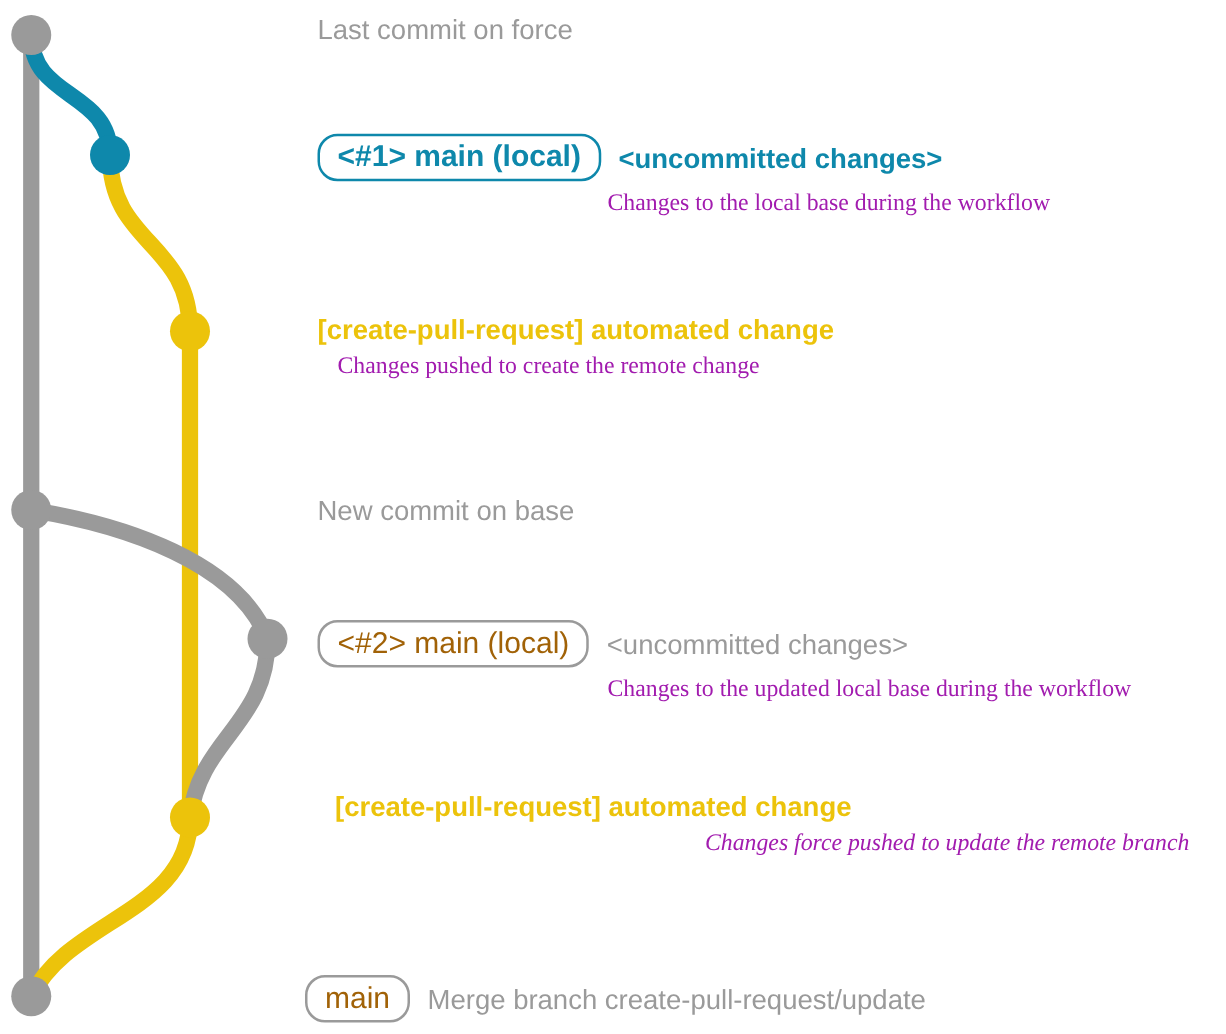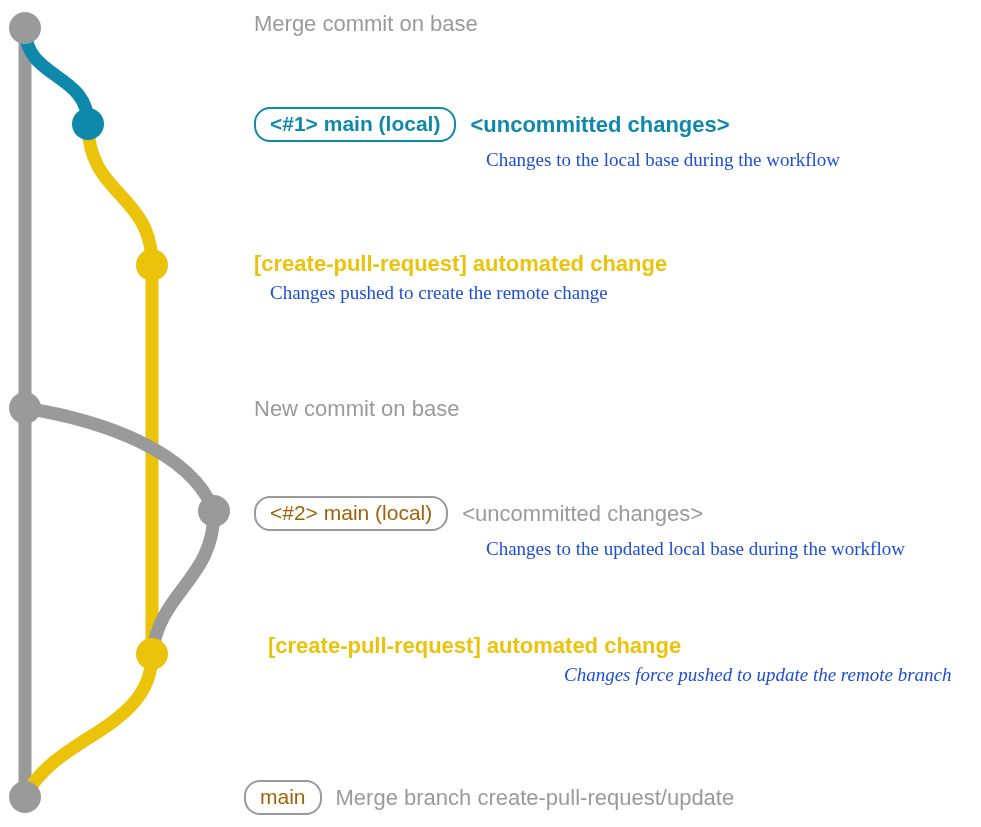--- a/index.html
+++ b/index.html
@@ -35,21 +35,21 @@
   .row-line {
     display: flex;
     align-items: center;
     white-space: nowrap;
   }
   .pill {
     display: inline-block;
     border: 2px solid #9a9a9a;
     border-radius: 16px;
     padding: 4px 14px 5px 14px;
-    font-size: 21px;
+    font-size: 24px;
     line-height: 1.05;
     color: #9a9a9a;
     background: transparent;
     white-space: nowrap;
   }
   .pill.blue   { border-color: #0e88ab; color: #0e88ab; font-weight: bold; }
   .pill.yellow { border-color: #ecc30b; color: #ecc30b; font-weight: bold; }
   .pill.gray   { border-color: #9a9a9a; color: #a16207; }
 
   .subject {
@@ -57,21 +57,21 @@
     line-height: 1.05;
     white-space: nowrap;
   }
   .subject.gray   { color: #9a9a9a; }
   .subject.blue   { color: #0e88ab; font-weight: bold; }
   .subject.yellow { color: #ecc30b; font-weight: bold; }
 
   .detail {
     font-family: "Liberation Serif", serif;
     font-size: 19px;
-    color: #1d4ed8;
+    color: #a21caf;
     white-space: nowrap;
     margin-top: 7px;
   }
   .gap { display: inline-block; width: 14px; }
   .stack { display: flex; flex-direction: column; }
 </style>
 </head>
 <body>
 
 <div id="stage">
@@ -94,21 +94,21 @@
         <circle cx="214" cy="511" r="16" fill="#9a9a9a"></circle>
         <circle cx="152" cy="654" r="16" fill="#ecc30b"></circle>
         <circle cx="25" cy="797" r="16" fill="#9a9a9a"></circle>
       </g>
   </svg>
 
   <div id="rows-layer">
       <div class="row" style="left: 254px; top: 12px;">
         <div class="stack">
           <div class="row-line">
-            <span class="subject gray">Merge commit on base</span>
+            <span class="subject gray">Last commit on force</span>
           </div>
         </div>
       </div>
       <div class="row" style="left: 254px; top: 107px;">
         <div class="stack">
           <div class="row-line">
             <span class="pill blue">&lt;#1&gt; main (local)</span>
             <span class="gap"></span>
             <span class="subject blue">&lt;uncommitted changes&gt;</span>
           </div>

